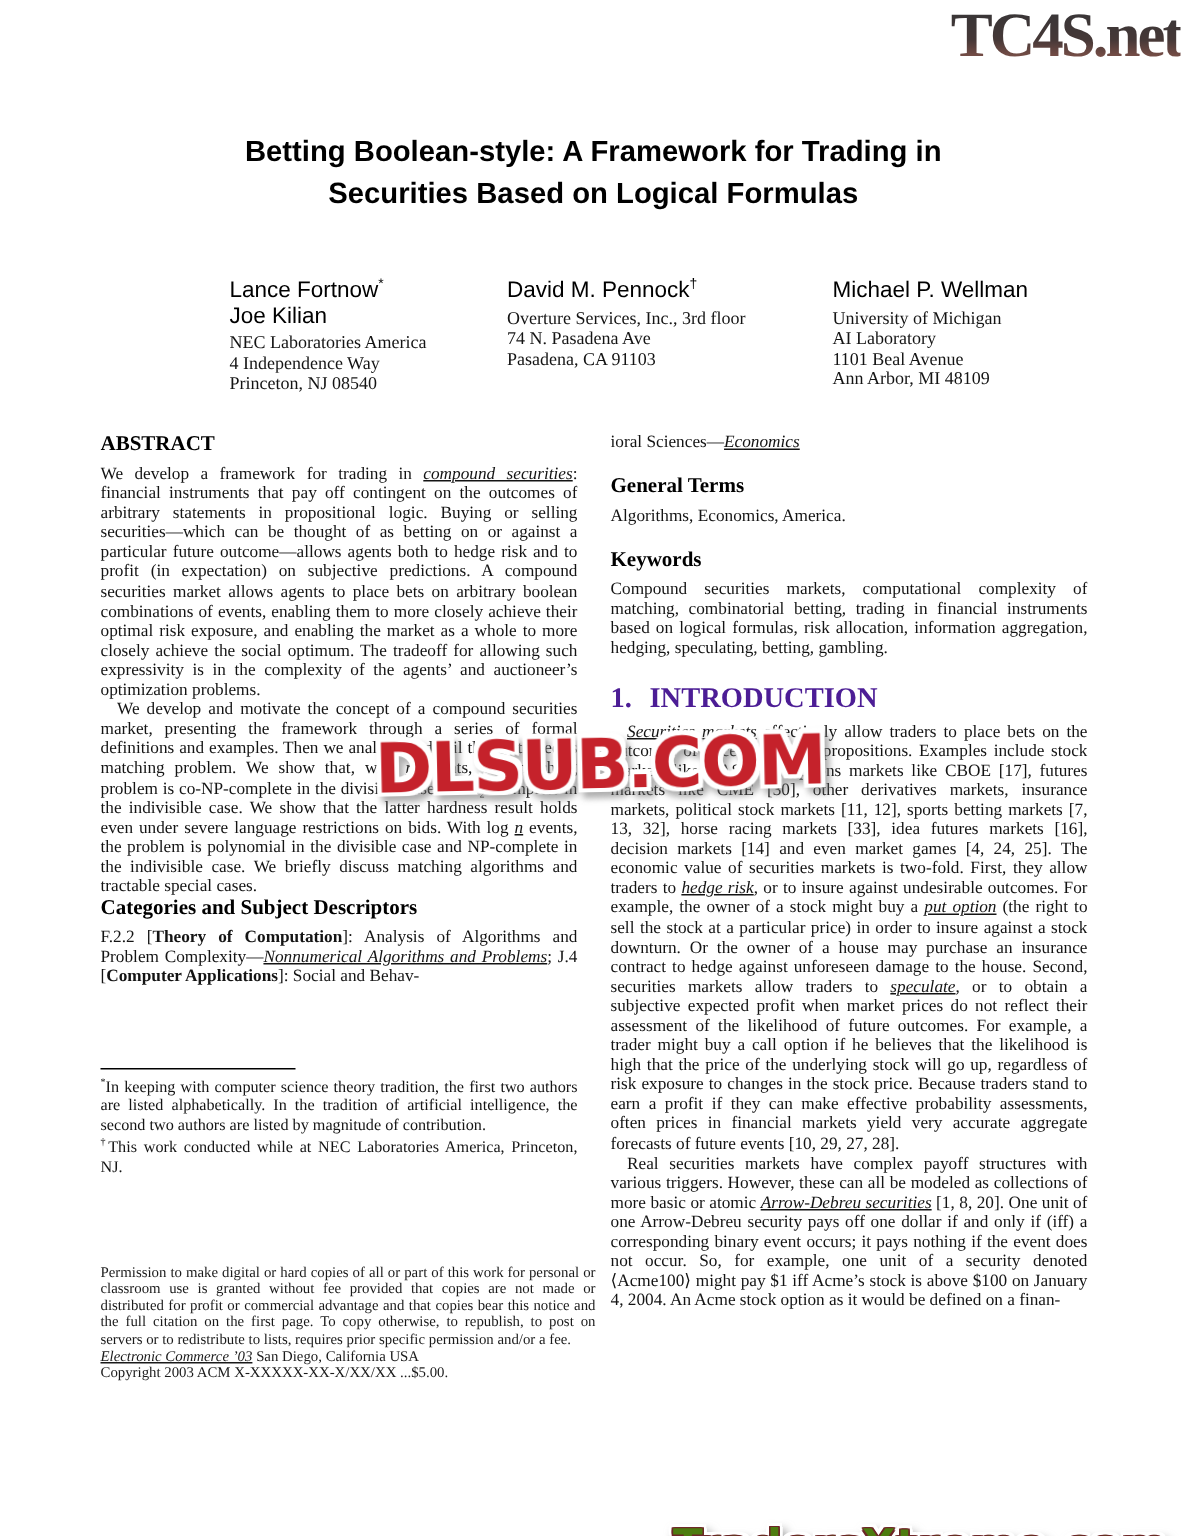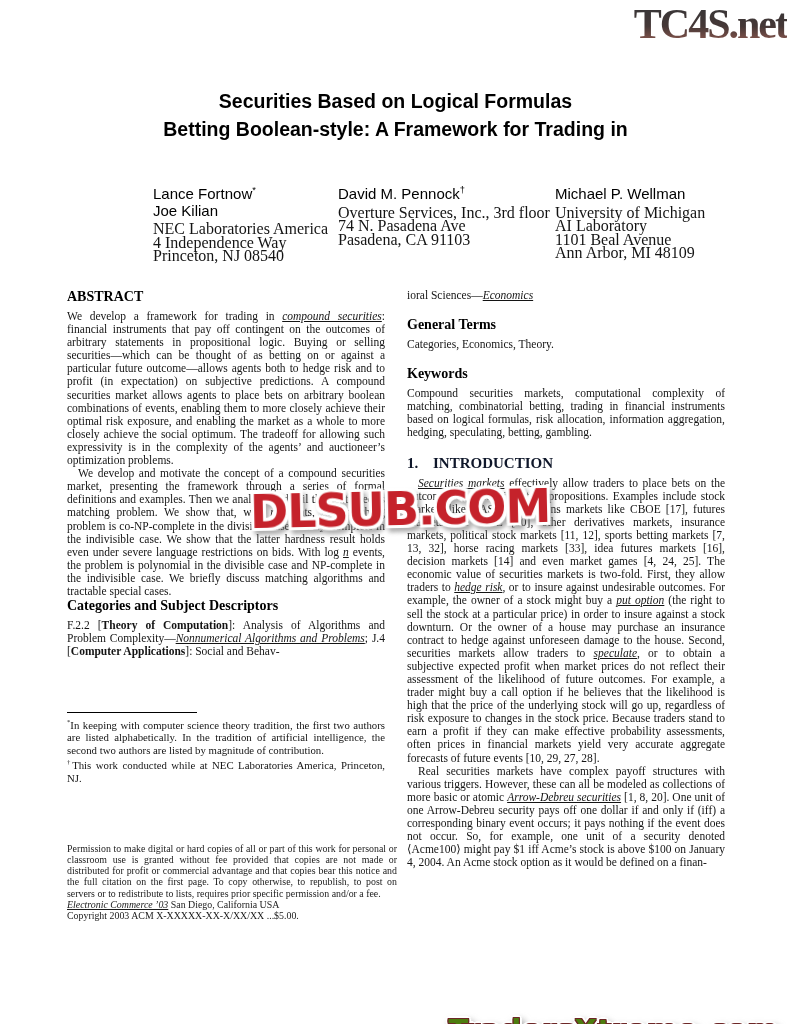--- a/index.html
+++ b/index.html
@@ -29,30 +29,30 @@
     filter:drop-shadow(3px 4px 3px rgba(120,120,120,0.6));}
 
   
   .title{position:absolute;top:87px;left:0;width:791px;text-align:center;
     font-family:"Liberation Sans","DejaVu Sans",sans-serif;font-weight:bold;
     font-size:19.5px;line-height:28px;color:#000;}
   .author-col{position:absolute;top:186px;margin-left:28px;}
   .ac1{left:125px;} .ac2{left:310px;} .ac3{left:527px;}
   .author-name{font-family:"Liberation Sans","DejaVu Sans",sans-serif;
     font-size:15px;line-height:16.5px;color:#000;}
-  .author-affil{margin-top:3px;font-size:16px;line-height:13.5px;}
+  .author-affil{margin-top:3px;font-size:12px;line-height:13.5px;}
 
   
   .col-left{position:absolute;left:67px;top:289px;width:318px;height:426px;overflow:hidden;}
   .col-right{position:absolute;left:407px;top:289px;width:318px;height:662px;overflow:hidden;}
   .body-text{font-size:11.5px;line-height:13.1px;text-align:justify;margin:0;}
   .indent{text-indent:11px;}
   h2.sec{font-size:14px;font-weight:bold;margin:0 0 5px 0;color:#000;}
   .mt{margin-top:12px;}
-  h2.intro-h{font-size:15px;font-weight:bold;margin:15px 0 5px 0;color:#0f172a;}
+  h2.intro-h{font-size:19px;font-weight:bold;margin:15px 0 5px 0;color:#4c1d95;}
   .sec-num{display:inline-block;min-width:26px;}
 
   .seg-i{font-style:italic;text-decoration:underline;}
   .seg-b{font-weight:bold;}
   .seg-sup{vertical-align:super;font-size:62%;line-height:0;}
 
   
   .footnotes{position:absolute;left:67px;top:712px;width:318px;}
   .fn-rule{width:130px;height:0;border-top:1px solid #000;margin:0 0 6px 0;}
   .footnote{font-size:10.8px;line-height:12.4px;text-align:justify;margin:0 0 3px 0;}
@@ -61,22 +61,22 @@
   .perm-main{text-align:justify;}
 </style>
 </head>
 <body>
 
 <div class="page">
 
   <div class="wm-top">TC4S.net</div>
 
   <div class="title">
+    <div>Betting Boolean-style: A Framework for Trading in</div>
     <div>Securities Based on Logical Formulas</div>
-    <div>Betting Boolean-style: A Framework for Trading in</div>
   </div>
 
   <div class="author-col ac1">
     <div class="author-name"><span>Lance Fortnow</span><span class="seg-sup">*</span></div>
     <div class="author-name"><span>Joe Kilian</span></div>
     <div class="author-affil">
       <div>NEC Laboratories America</div>
       <div>4 Independence Way</div>
       <div>Princeton, NJ 08540</div>
     </div>
@@ -105,21 +105,21 @@
     <h2 class="sec">ABSTRACT</h2>
     <p class="body-text"><span>We develop a framework for trading in </span><span class="seg-i">compound securities</span><span>: financial instruments that pay off contingent on the outcomes of arbitrary statements in propositional logic. Buying or selling securities—which can be thought of as betting on or against a particular future outcome—allows agents both to hedge risk and to profit (in expectation) on subjective predictions. A compound securities market allows agents to place bets on arbitrary boolean combinations of events, enabling them to more closely achieve their optimal risk exposure, and enabling the market as a whole to more closely achieve the social optimum. The tradeoff for allowing such expressivity is in the complexity of the agents’ and auctioneer’s optimization problems.</span></p>
     <p class="body-text indent"><span>We develop and motivate the concept of a compound securities market, presenting the framework through a series of formal definitions and examples. Then we analyze in detail the auctioneer’s matching problem. We show that, with </span><span class="seg-i">n</span><span> events, the matching problem is co-NP-complete in the divisible case and Σ₂ᵖ-complete in the indivisible case. We show that the latter hardness result holds even under severe language restrictions on bids. With log </span><span class="seg-i">n</span><span> events, the problem is polynomial in the divisible case and NP-complete in the indivisible case. We briefly discuss matching algorithms and tractable special cases.</span></p>
     <h2 class="sec mt">Categories and Subject Descriptors</h2>
     <p class="body-text"><span>F.2.2 [</span><span class="seg-b">Theory of Computation</span><span>]: Analysis of Algorithms and Problem Complexity—</span><span class="seg-i">Nonnumerical Algorithms and Problems</span><span>; J.4 [</span><span class="seg-b">Computer Applications</span><span>]: Social and Behav-</span></p>
   </div>
 
   <div class="col-right">
     <p class="body-text"><span>ioral Sciences—</span><span class="seg-i">Economics</span></p>
     <h2 class="sec" style="margin-top:15px;">General Terms</h2>
-    <p class="body-text">Categories, Economics, Theory.</p>
+    <p class="body-text">Algorithms, Economics, America.</p>
     <h2 class="sec" style="margin-top:15px;">Keywords</h2>
     <p class="body-text">Compound securities markets, computational complexity of matching, combinatorial betting, trading in financial instruments based on logical formulas, risk allocation, information aggregation, hedging, speculating, betting, gambling.</p>
     <h2 class="intro-h"><span class="sec-num">1.</span><span>INTRODUCTION</span></h2>
     <p class="body-text indent"><span class="seg-i">Securities markets</span><span> effectively allow traders to place bets on the outcomes of uncertain future propositions. Examples include stock markets like NASDAQ, options markets like CBOE [17], futures markets like CME [30], other derivatives markets, insurance markets, political stock markets [11, 12], sports betting markets [7, 13, 32], horse racing markets [33], idea futures markets [16], decision markets [14] and even market games [4, 24, 25]. The economic value of securities markets is two-fold. First, they allow traders to </span><span class="seg-i">hedge risk</span><span>, or to insure against undesirable outcomes. For example, the owner of a stock might buy a </span><span class="seg-i">put option</span><span> (the right to sell the stock at a particular price) in order to insure against a stock downturn. Or the owner of a house may purchase an insurance contract to hedge against unforeseen damage to the house. Second, securities markets allow traders to </span><span class="seg-i">speculate</span><span>, or to obtain a subjective expected profit when market prices do not reflect their assessment of the likelihood of future outcomes. For example, a trader might buy a call option if he believes that the likelihood is high that the price of the underlying stock will go up, regardless of risk exposure to changes in the stock price. Because traders stand to earn a profit if they can make effective probability assessments, often prices in financial markets yield very accurate aggregate forecasts of future events [10, 29, 27, 28].</span></p>
     <p class="body-text indent"><span>Real securities markets have complex payoff structures with various triggers. However, these can all be modeled as collections of more basic or atomic </span><span class="seg-i">Arrow-Debreu securities</span><span> [1, 8, 20]. One unit of one Arrow-Debreu security pays off one dollar if and only if (iff) a corresponding binary event occurs; it pays nothing if the event does not occur. So, for example, one unit of a security denoted ⟨Acme100⟩ might pay $1 iff Acme’s stock is above $100 on January 4, 2004. An Acme stock option as it would be defined on a finan-</span></p>
   </div>
 
   <div class="footnotes">
     <div class="fn-rule"></div>
     <div class="footnote"><span class="seg-sup">*</span><span>In keeping with computer science theory tradition, the first two authors are listed alphabetically. In the tradition of artificial intelligence, the second two authors are listed by magnitude of contribution.</span></div>

